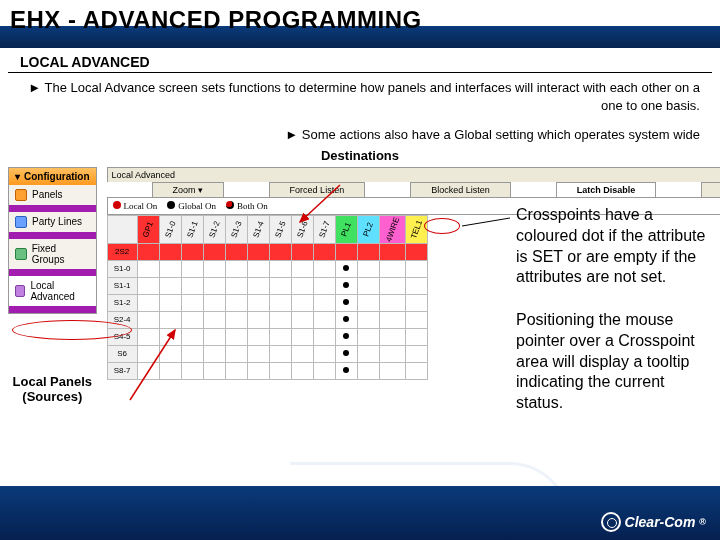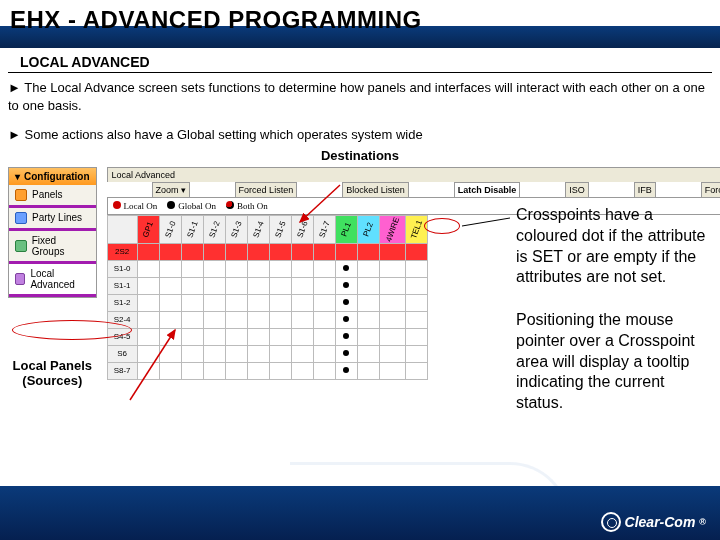--- a/index.html
+++ b/index.html
@@ -1,36 +1,36 @@
 <!DOCTYPE html>
 <html><head>
 <meta charset="utf-8">
 <style>
   * { box-sizing: border-box; margin: 0; padding: 0; }
   body { width: 720px; height: 540px; font-family: Arial, sans-serif; background: #fff; position: relative; overflow: hidden; }
   .title-bar { background: linear-gradient(#fff 0%, #fff 55%, #0a3a7a 55%, #07244f 100%); padding: 6px 10px 14px; }
   .title-bar h1 { font-size: 24px; font-weight: bold; color: #000; letter-spacing: 0.5px; }
   .subhead { padding: 6px 12px 2px; font-size: 14px; font-weight: bold; border-bottom: 1px solid #000; margin: 0 8px; }
-  .body-text { font-size: 13px; padding: 6px 8px; line-height: 1.35; color: #000; }
+  .body-text { font-size: 13px; padding: 6px 20px; line-height: 1.35; color: #000; text-align: right; }
   .body-text .arrow { font-weight: bold; }
   .dest-label { text-align: center; font-size: 13px; font-weight: bold; margin-top: -2px; }
   .content-row { display: flex; padding: 4px 8px 0; gap: 10px; }
   .sidebar { width: 130px; }
   .config-box { border: 1px solid #999; font-size: 10px; background: #ece9d8; }
   .config-head { background: linear-gradient(#ffc060,#ff9a20); color: #000; padding: 3px 6px; display: flex; align-items: center; gap: 4px; font-weight: bold; font-size: 10px; }
-  .config-item { padding: 4px 6px; display: flex; align-items: center; gap: 5px; border-bottom: 3px solid #a21caf; background: #f4f2ea; }
+  .config-item { padding: 4px 6px; display: flex; align-items: center; gap: 5px; border-bottom: 7px solid #a21caf; background: #f4f2ea; }
   .config-item.sel { background: #fff; }
   .mini-icon { width: 12px; height: 12px; background: #ffa030; border: 1px solid #c06000; border-radius: 2px; }
   .mini-icon.b { background: #6aa0ff; border-color: #2a60c0; }
   .mini-icon.g { background: #6ac080; border-color: #2a8040; }
   .mini-icon.p { background: #c080e0; border-color: #8040a0; }
   .sources-label { font-size: 13px; font-weight: bold; text-align: center; margin-top: 60px; line-height: 1.2; }
   .grid-wrap { flex: 1; position: relative; }
   .tabs-row { display: flex; gap: 0; font-size: 9px; }
-  .tab { padding: 2px 3px; border: 1px solid #999; border-bottom: none; background: #ece9d8; white-space: nowrap; margin-left: 45px; }
+  .tab { padding: 2px 20px; border: 1px solid #999; border-bottom: none; background: #ece9d8; white-space: nowrap; margin-left: 45px; }
   .tab.active { background: #fff; font-weight: bold; position: relative; z-index: 2; }
   .legend-row { display: flex; gap: 10px; font-size: 9px; padding: 3px 5px; background: #fff; border: 1px solid #999; align-items: center; font-family: Liberation Serif, serif; }
   .dot { width: 8px; height: 8px; border-radius: 50%; display: inline-block; margin-right: 3px; }
   .dot.r { background: #d00000; } .dot.k { background: #000; } .dot.rk { background: radial-gradient(circle at 35% 35%, #d00000 45%, #000 46%); }
   .matrix { border-collapse: collapse; font-size: 8px; background: #fff; }
   .matrix th, .matrix td { border: 1px solid #bbb; width: 22px; height: 17px; text-align: center; padding: 0; }
   .matrix th.rowh { width: 30px; background: #f0f0f0; font-weight: normal; }
   .matrix thead th { background: #f0f0f0; font-weight: normal; height: 28px; }
   .matrix thead th span { display: inline-block; transform: rotate(-70deg); transform-origin: center; font-size: 8px; white-space: nowrap; }
   .matrix thead th.c-red { background: #ff3030; }

